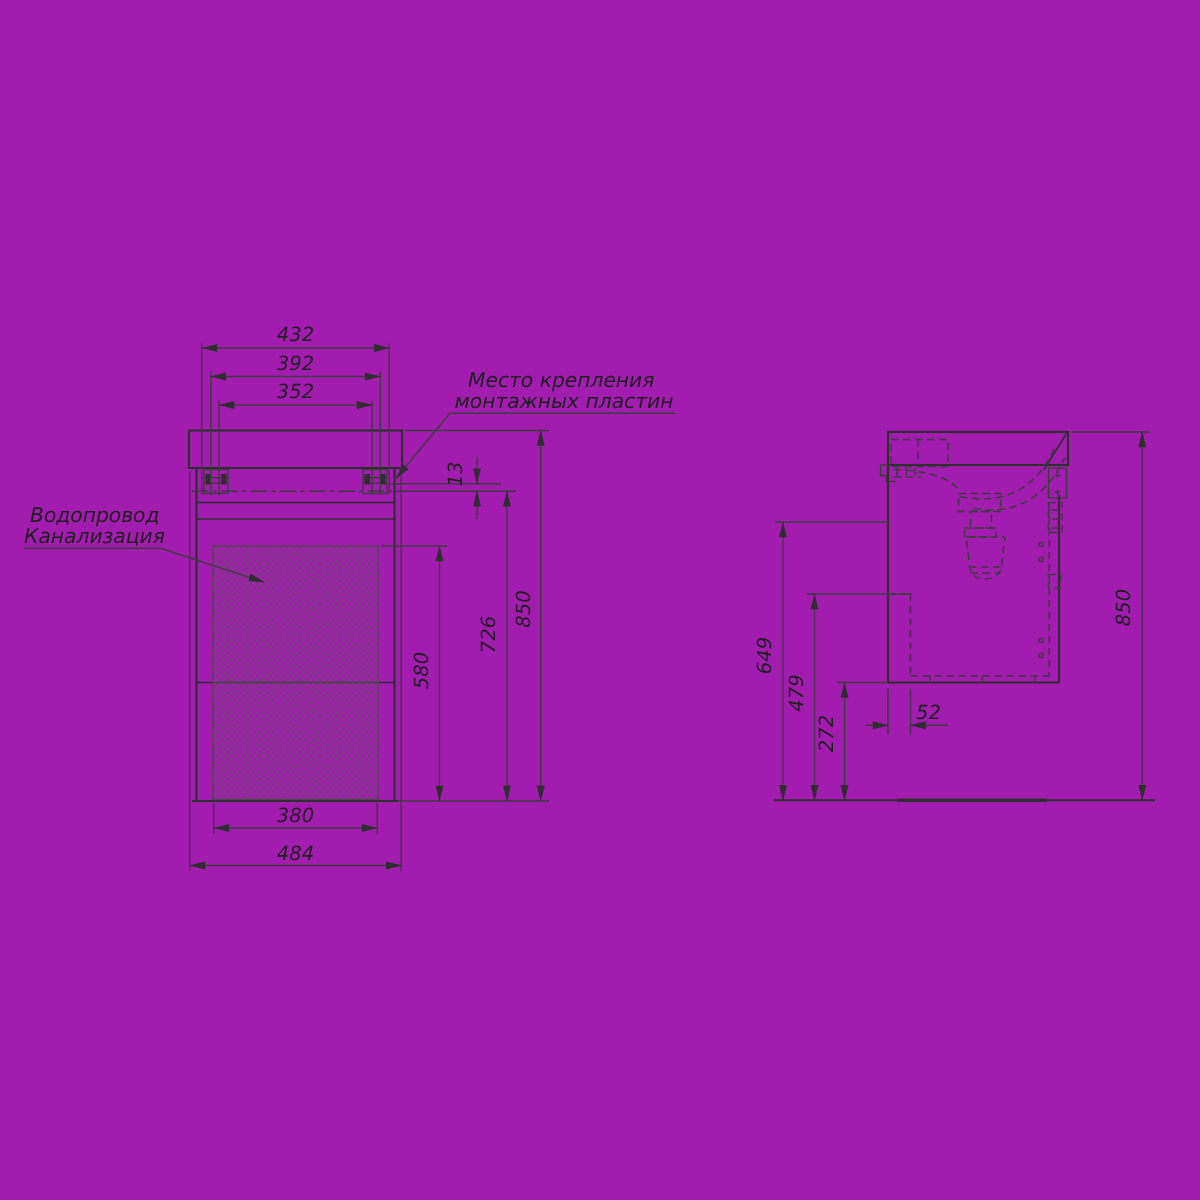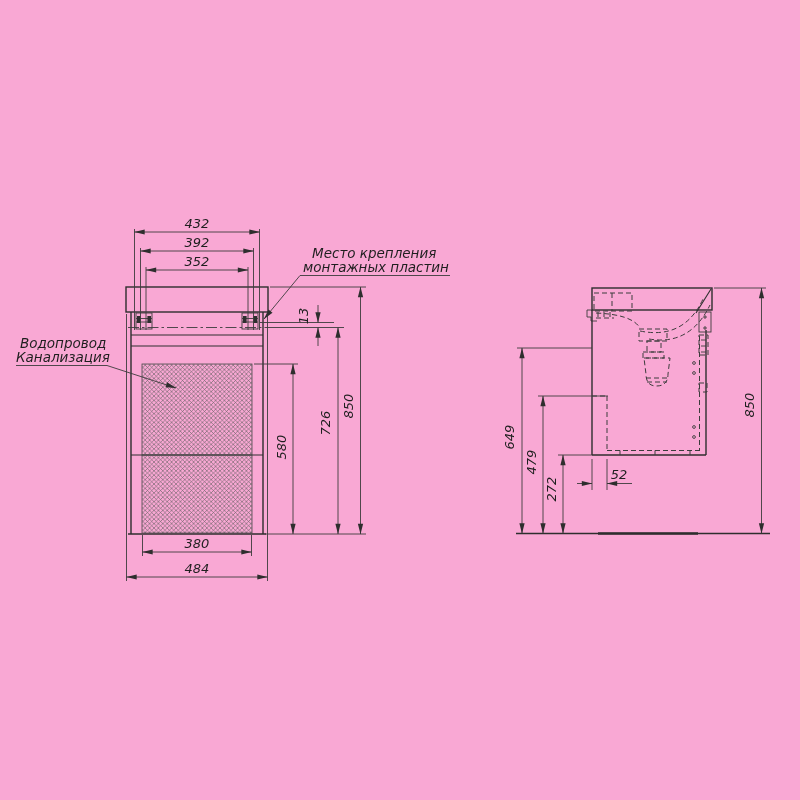--- a/index.html
+++ b/index.html
@@ -1,16 +1,16 @@
 <!DOCTYPE html>
 <html><head>
 <meta charset="utf-8">
 <style>
   html,body{margin:0;padding:0;background:#ffffff;}
-  .stage{position:relative;width:800px;height:800px;background:#f9a8d4;overflow:hidden;
+  .stage{position:relative;width:800px;height:800px;background:#a21caf;overflow:hidden;
          font-family:"DejaVu Sans","Liberation Sans",sans-serif;}
   svg{position:absolute;left:0;top:0;}
   text{fill:#1f1f1f;font-style:italic;font-family:"DejaVu Sans","Liberation Sans",sans-serif;}
   .dim-txt{font-size:13px;}
   .lbl-txt{font-size:13.5px;}
   .outline{stroke:#2e2e2e;stroke-width:1.4;fill:none;}
   .mid{stroke:#2e2e2e;stroke-width:1.1;fill:none;}
   .thin{stroke:#3c3c3c;stroke-width:0.9;fill:none;}
   .hidden-ln{stroke:#3c3c3c;stroke-width:1;fill:none;stroke-dasharray:5 3;}
   .cdot{stroke:#3c3c3c;stroke-width:0.9;fill:none;stroke-dasharray:11 3 2.5 3;}

